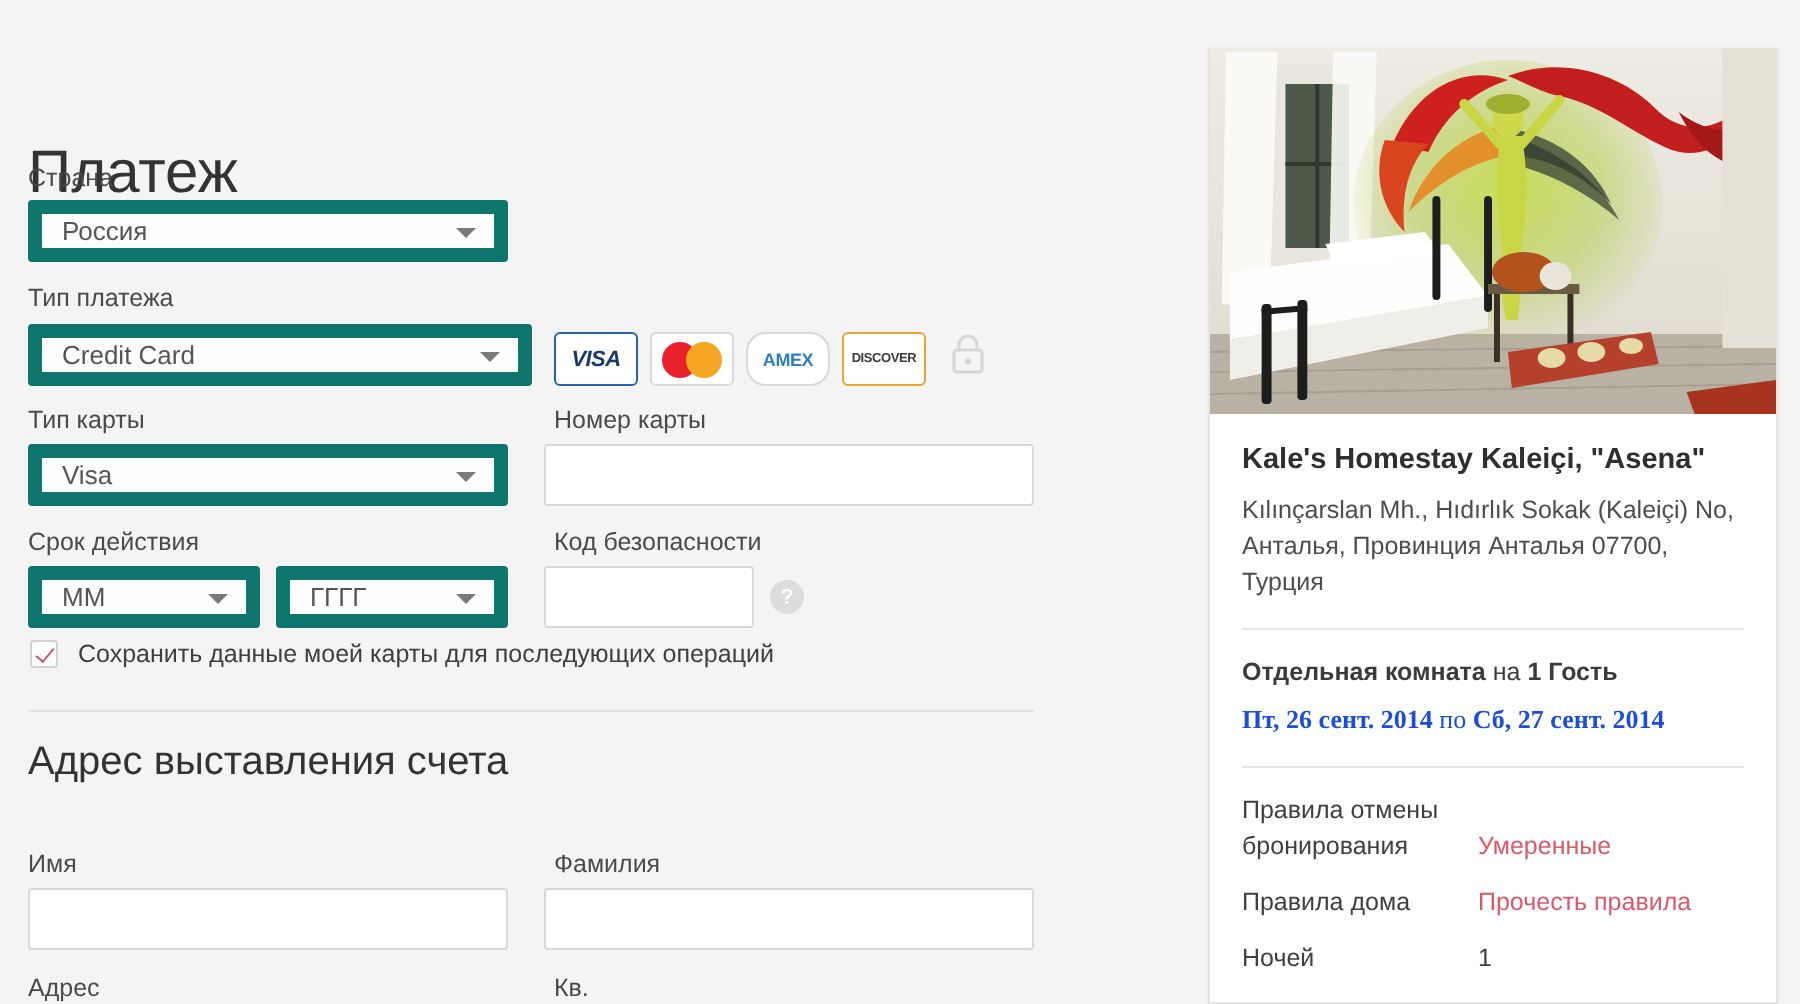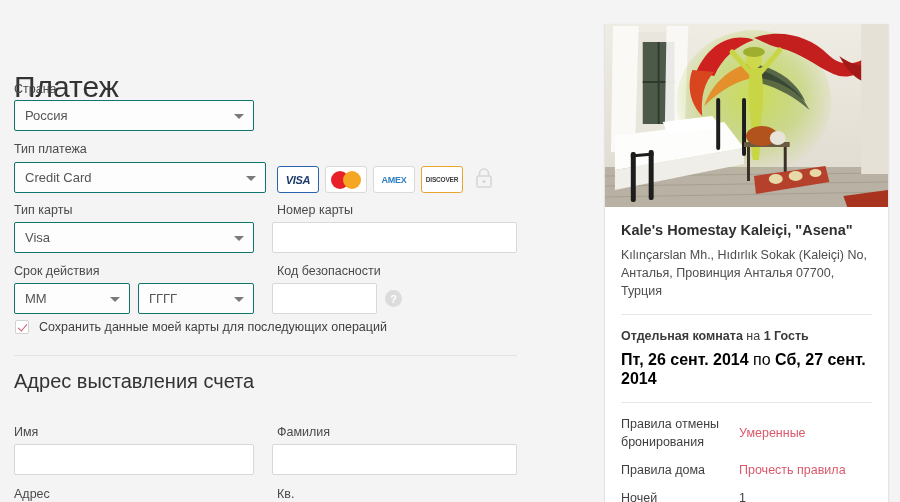--- a/index.html
+++ b/index.html
@@ -49,21 +49,21 @@
   .inputbox {
     position: absolute;
     background: #ffffff;
     border: 1px solid #d8d8d8;
     border-radius: 2px;
     height: 31px;
   }
   .selectbox {
     position: absolute;
     background: #fdfdfd;
-    border: 1px solid #0f766e;
+    border: 7px solid #0f766e;
     border-radius: 2px;
     height: 31px;
     display: flex;
     align-items: center;
     padding-left: 10px;
     font-size: 13px;
     color: #555;
   }
   .caret {
     position: absolute;
@@ -86,21 +86,21 @@
   .cardlogos { position: absolute; left: 277px; top: 166px; display: flex; gap: 6px; align-items: center; }
   .cardlogo {
     width: 42px; height: 27px;
     background: #fff;
     border: 1px solid #d9d9d9;
     border-radius: 3px;
     display: flex; align-items: center; justify-content: center;
     font-size: 9px; font-weight: bold;
   }
   .cardlogo.visa { border-color: #2a63ad; color: #1a3a6b; font-style: italic; font-size: 11px; letter-spacing: -0.3px; }
-  .cardlogo.amex { color: #2c7fc3; font-size: 9px; letter-spacing: -0.2px; }
+  .cardlogo.amex { color: #2c7fc3; font-size: 9px; letter-spacing: -0.2px; border-radius: 10px; }
   .cardlogo.discover { border-color: #e9a52d; color: #3a3a3a; font-size: 6.5px; letter-spacing: -0.2px; }
   .mc-wrap { position: relative; width: 30px; height: 18px; }
   .mc-c { position: absolute; top: 0; width: 18px; height: 18px; border-radius: 50%; }
   .mc-l { left: 0; background: #e8202a; }
   .mc-r { right: 0; background: #f5a623; }
   .mc-m { left: 6px; width: 18px; height: 18px; border-radius: 50%; background: #ef6a20; }
 
   .lockicon { margin-left: 6px; opacity: .32; }
   .helpicon {
     position: absolute;
@@ -156,24 +156,24 @@
   .rp-title {
     font-size: 14.5px; font-weight: bold; color: #2f2f2f;
     line-height: 19px; margin-bottom: 6px;
   }
   .rp-addr {
     font-size: 12.5px; color: #4d4d4d; line-height: 18px;
   }
   .rp-hr { height: 1px; background: #e6e6e6; margin: 14px 0 12px 0; }
   .rp-room { font-size: 12.5px; color: #3b3b3b; line-height: 19px; margin-bottom: 4px; }
   .rp-room b { font-weight: bold; }
-  .rp-dates { font-size: 16px; font-weight: bold; color: #000000; line-height: 19px; }
+  .rp-dates { font-size: 13px; font-weight: bold; color: #1d4ed8; line-height: 19px; font-family: Liberation Serif, serif; }
   .rp-dates .sep { font-weight: normal; }
   .rp-table { margin-top: 2px; }
-  .rp-row { display: flex; align-items: center; margin-bottom: 10px; }
+  .rp-row { display: flex; align-items: flex-end; margin-bottom: 10px; }
   .rp-key { width: 118px; font-size: 12.5px; color: #3f3f3f; line-height: 18px; flex: none; }
   .rp-val { font-size: 12.5px; color: #d9596b; line-height: 18px; }
   .rp-val.plain { color: #3f3f3f; }
 </style>
 </head>
 <body>
 
 <div id="page">
 
   <div id="left">

